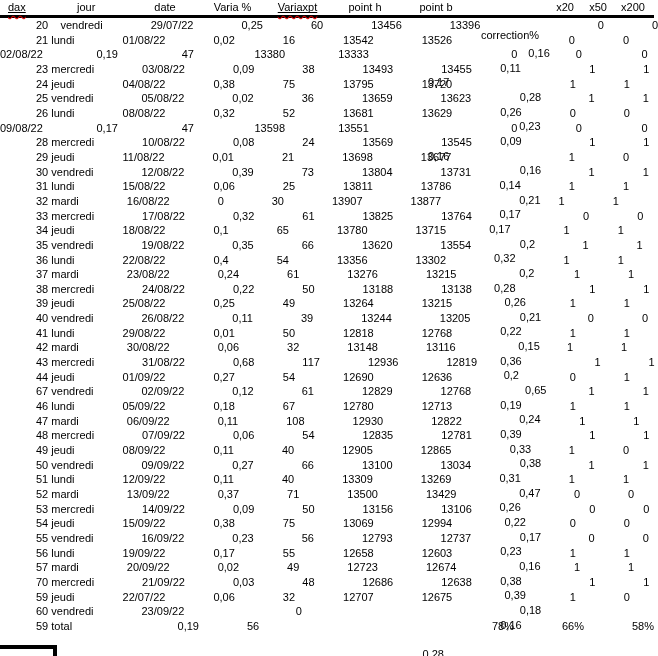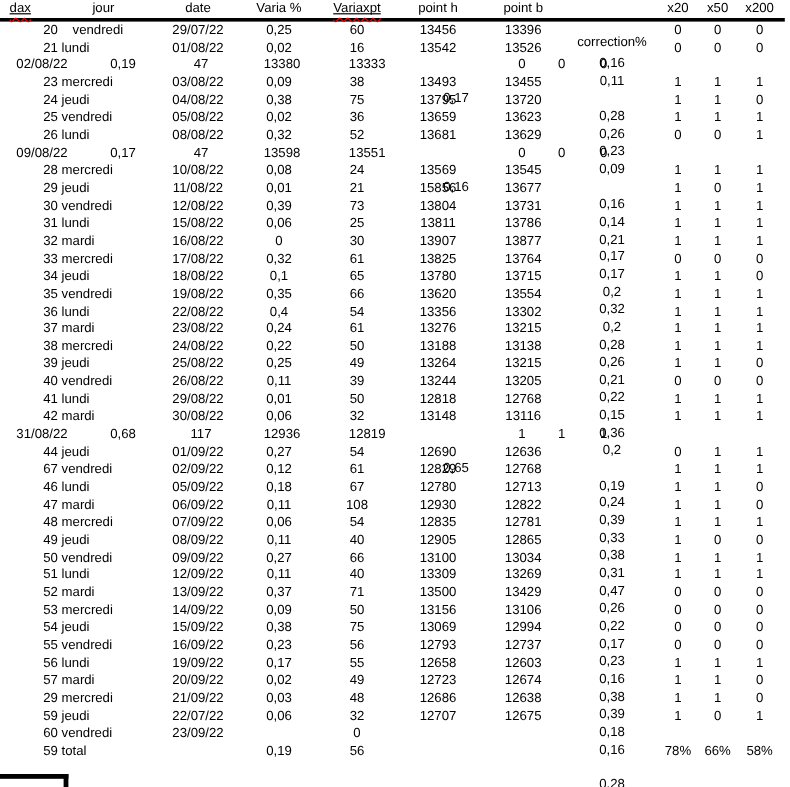--- a/index.html
+++ b/index.html
@@ -5,21 +5,21 @@
   html,body { margin:0; padding:0; background:#fff; }
   #screen {
     position:relative; width:658px; height:656px; background:#ffffff;
     font-family:"Liberation Sans", sans-serif; font-size:11px; color:#000;
     overflow:hidden;
   }
   .thead {
     display:flex; height:15px; line-height:15px; width:654px;
     border-bottom:3px solid #000;
   }
-  .row { display:flex; height:14.67px; line-height:14.67px; width:654px; }
+  .row { display:flex; height:14.67px; line-height:14.67px; width:654px;gap:48px; }
   .c0 { width:130px; text-align:left; white-space:pre; padding-left:36px; box-sizing:border-box; }
   .c1 { width:70px; text-align:center; }
   .c2 { width:65px; text-align:center; }
   .c3 { width:65px; text-align:center; }
   .c4 { width:70px; text-align:center; }
   .c5 { width:72px; text-align:center; }
   .c6 { width:76px; text-align:center;margin-top:28px; }
   .c7 { width:34px; text-align:center; }
   .c8 { width:32px; text-align:center; }
   .c9 { width:38px; text-align:center; }
@@ -163,21 +163,21 @@
         <div class="c6">0,16</div>
         <div class="c7">1</div>
         <div class="c8">1</div>
         <div class="c9">1</div>
       </div>
       <div class="row">
         <div class="c0">29 jeudi</div>
         <div class="c1">11/08/22</div>
         <div class="c2">0,01</div>
         <div class="c3">21</div>
-        <div class="c4">15856</div>
+        <div class="c4">13698</div>
         <div class="c5">13677</div>
         <div class="c6">0,14</div>
         <div class="c7">1</div>
         <div class="c8">0</div>
         <div class="c9">1</div>
       </div>
       <div class="row">
         <div class="c0">30 vendredi</div>
         <div class="c1">12/08/22</div>
         <div class="c2">0,39</div>
@@ -327,20 +327,21 @@
         <div class="c2">0,06</div>
         <div class="c3">32</div>
         <div class="c4">13148</div>
         <div class="c5">13116</div>
         <div class="c6">0,2</div>
         <div class="c7">1</div>
         <div class="c8">1</div>
         <div class="c9">1</div>
       </div>
       <div class="row">
+        <div class="c0">43 mercredi</div>
         <div class="c1">31/08/22</div>
         <div class="c2">0,68</div>
         <div class="c3">117</div>
         <div class="c4">12936</div>
         <div class="c5">12819</div>
         <div class="c6">0,65</div>
         <div class="c7">1</div>
         <div class="c8">1</div>
         <div class="c9">1</div>
       </div>
@@ -506,21 +507,21 @@
         <div class="c2">0,02</div>
         <div class="c3">49</div>
         <div class="c4">12723</div>
         <div class="c5">12674</div>
         <div class="c6">0,39</div>
         <div class="c7">1</div>
         <div class="c8">1</div>
         <div class="c9">0</div>
       </div>
       <div class="row">
-        <div class="c0">29 mercredi</div>
+        <div class="c0">70 mercredi</div>
         <div class="c1">21/09/22</div>
         <div class="c2">0,03</div>
         <div class="c3">48</div>
         <div class="c4">12686</div>
         <div class="c5">12638</div>
         <div class="c6">0,18</div>
         <div class="c7">1</div>
         <div class="c8">1</div>
         <div class="c9">0</div>
       </div>

